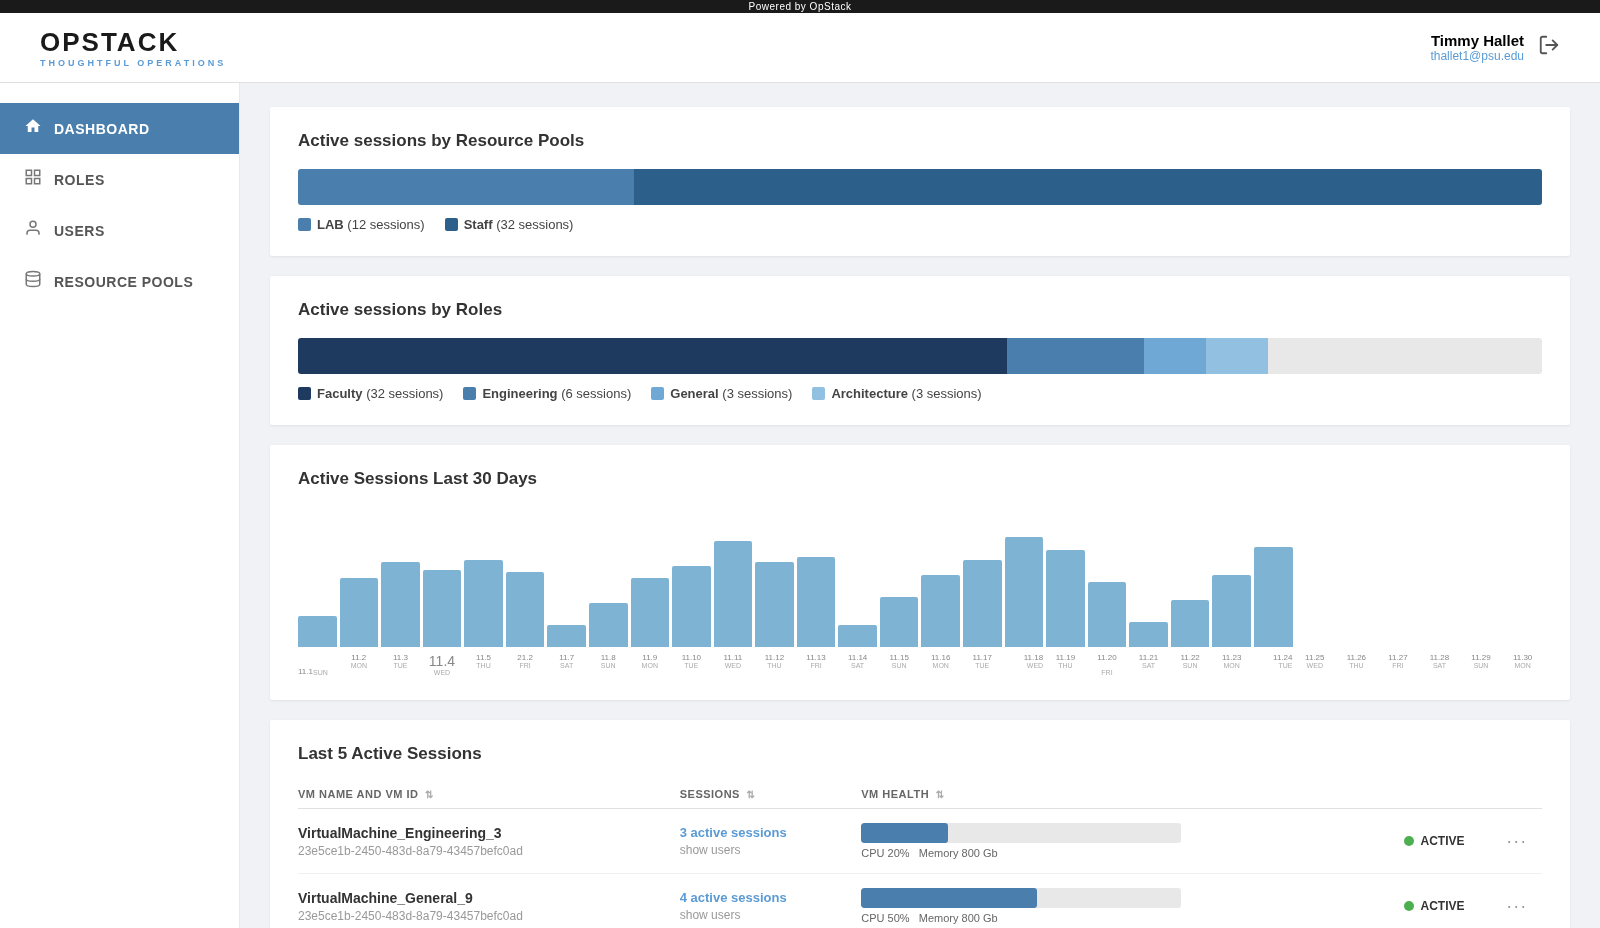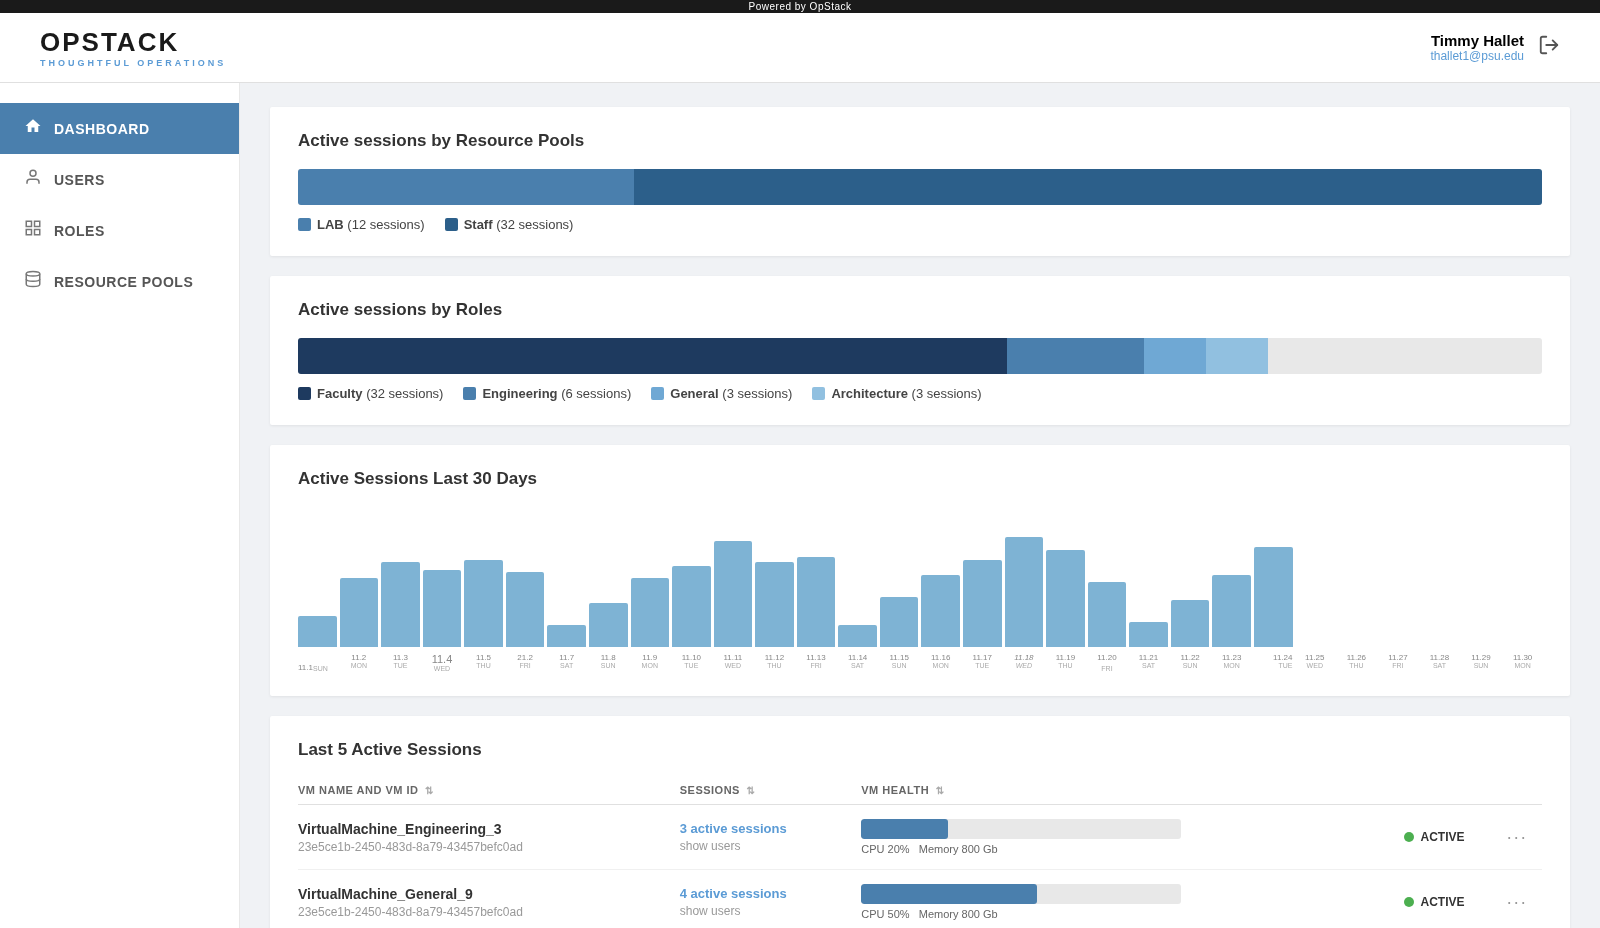--- a/index.html
+++ b/index.html
@@ -159,36 +159,36 @@
       <span class="nav-icon">
         <svg width="18" height="18" viewBox="0 0 24 24" fill="white">
             <path d="M10 20v-6h4v6h5v-8h3L12 3 2 12h3v8z"></path>
           </svg>
       </span>
       <span>DASHBOARD</span>
     </div>
     <div class="nav-item">
       <span class="nav-icon">
         <svg width="18" height="18" viewBox="0 0 24 24" fill="none" stroke="#777" stroke-width="2">
-            <path d="M20 21v-2a4 4 0 0 0-4-4H8a4 4 0 0 0-4 4v2"></path>
-            <circle cx="12" cy="7" r="4"></circle>
-          </svg>
-      </span>
-      <span>USERS</span>
-    </div>
-    <div class="nav-item">
-      <span class="nav-icon">
-        <svg width="18" height="18" viewBox="0 0 24 24" fill="none" stroke="#777" stroke-width="2">
             <rect x="3" y="3" width="7" height="7"></rect>
             <rect x="14" y="3" width="7" height="7"></rect>
             <rect x="3" y="14" width="7" height="7"></rect>
             <rect x="14" y="14" width="7" height="7"></rect>
           </svg>
       </span>
       <span>ROLES</span>
+    </div>
+    <div class="nav-item">
+      <span class="nav-icon">
+        <svg width="18" height="18" viewBox="0 0 24 24" fill="none" stroke="#777" stroke-width="2">
+            <path d="M20 21v-2a4 4 0 0 0-4-4H8a4 4 0 0 0-4 4v2"></path>
+            <circle cx="12" cy="7" r="4"></circle>
+          </svg>
+      </span>
+      <span>USERS</span>
     </div>
     <div class="nav-item">
       <span class="nav-icon">
         <svg width="18" height="18" viewBox="0 0 24 24" fill="none" stroke="#777" stroke-width="2">
             <ellipse cx="12" cy="5" rx="9" ry="3"></ellipse>
             <path d="M21 12c0 1.66-4 3-9 3s-9-1.34-9-3"></path>
             <path d="M3 5v14c0 1.66 4 3 9 3s9-1.34 9-3V5"></path>
           </svg>
       </span>
       <span>RESOURCE POOLS</span>
@@ -344,21 +344,21 @@
           </div>
           <div class="axis-col" style="flex: 1 1 0%; display: flex; flex-direction: column; align-items: center;">
             <span style="font-size:8px;color:#888;">11.2</span>
             <span style="font-size:7px;color:#aaa;text-transform:uppercase;">MON</span>
           </div>
           <div class="axis-col" style="flex: 1 1 0%; display: flex; flex-direction: column; align-items: center;">
             <span style="font-size:8px;color:#888;">11.3</span>
             <span style="font-size:7px;color:#aaa;text-transform:uppercase;">TUE</span>
           </div>
           <div class="axis-col" style="flex: 1 1 0%; display: flex; flex-direction: column; align-items: center;">
-            <span style="font-size:11px;color:#888;">11.4</span>
+            <span style="font-size:14px;color:#888;">11.4</span>
             <span style="font-size:7px;color:#aaa;text-transform:uppercase;">WED</span>
           </div>
           <div class="axis-col" style="flex: 1 1 0%; display: flex; flex-direction: column; align-items: center;">
             <span style="font-size:8px;color:#888;">11.5</span>
             <span style="font-size:7px;color:#aaa;text-transform:uppercase;">THU</span>
           </div>
           <div class="axis-col" style="flex: 1 1 0%; display: flex; flex-direction: column; align-items: center;">
             <span style="font-size:8px;color:#888;">21.2</span>
             <span style="font-size:7px;color:#aaa;text-transform:uppercase;">FRI</span>
           </div>
@@ -399,21 +399,21 @@
             <span style="font-size:7px;color:#aaa;text-transform:uppercase;">SUN</span>
           </div>
           <div class="axis-col" style="flex: 1 1 0%; display: flex; flex-direction: column; align-items: center;">
             <span style="font-size:8px;color:#888;">11.16</span>
             <span style="font-size:7px;color:#aaa;text-transform:uppercase;">MON</span>
           </div>
           <div class="axis-col" style="flex: 1 1 0%; display: flex; flex-direction: column; align-items: center;">
             <span style="font-size:8px;color:#888;">11.17</span>
             <span style="font-size:7px;color:#aaa;text-transform:uppercase;">TUE</span>
           </div>
-          <div class="axis-col" style="flex: 1 1 0%; display: flex; flex-direction: column; align-items: center; font-style: italic;">
+          <div class="axis-col" style="flex: 1 1 0%; display: flex; flex-direction: column; align-items: flex-end;">
             <span style="font-size:8px;color:#888;">11.18</span>
             <span style="font-size:7px;color:#aaa;text-transform:uppercase;">WED</span>
           </div>
           <div class="axis-col" style="flex: 1 1 0%; display: flex; flex-direction: column; align-items: center;">
             <span style="font-size:8px;color:#888;">11.19</span>
             <span style="font-size:7px;color:#aaa;text-transform:uppercase;">THU</span>
           </div>
           <div class="axis-col" style="flex: 1 1 0%; display: flex; flex-direction: column; align-items: center; justify-content: space-between;">
             <span style="font-size:8px;color:#888;">11.20</span>
             <span style="font-size:7px;color:#aaa;text-transform:uppercase;">FRI</span>

